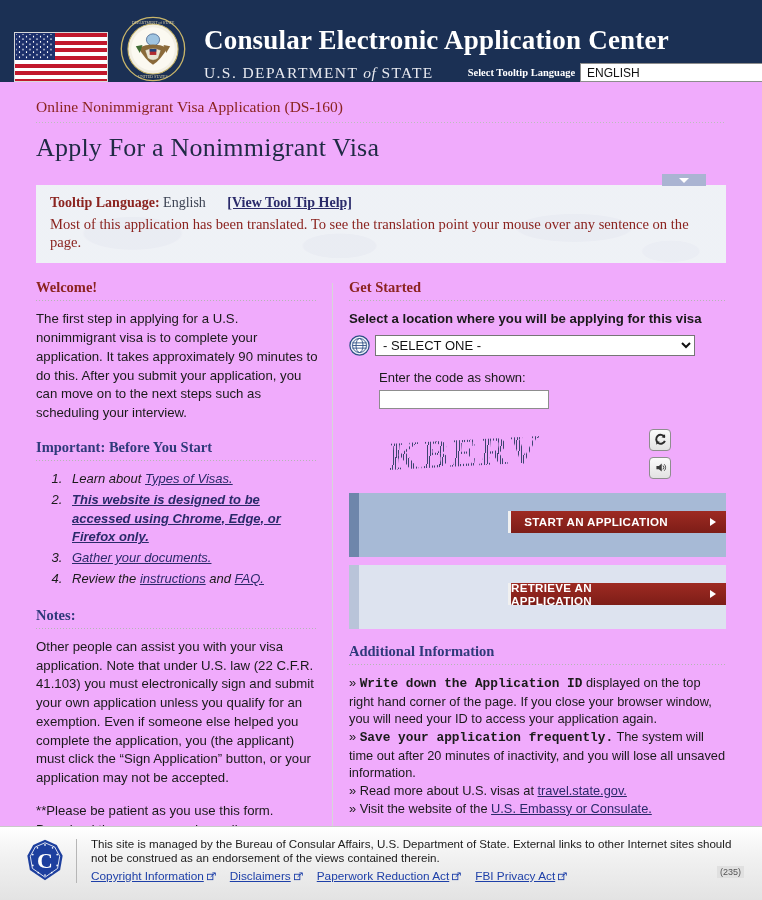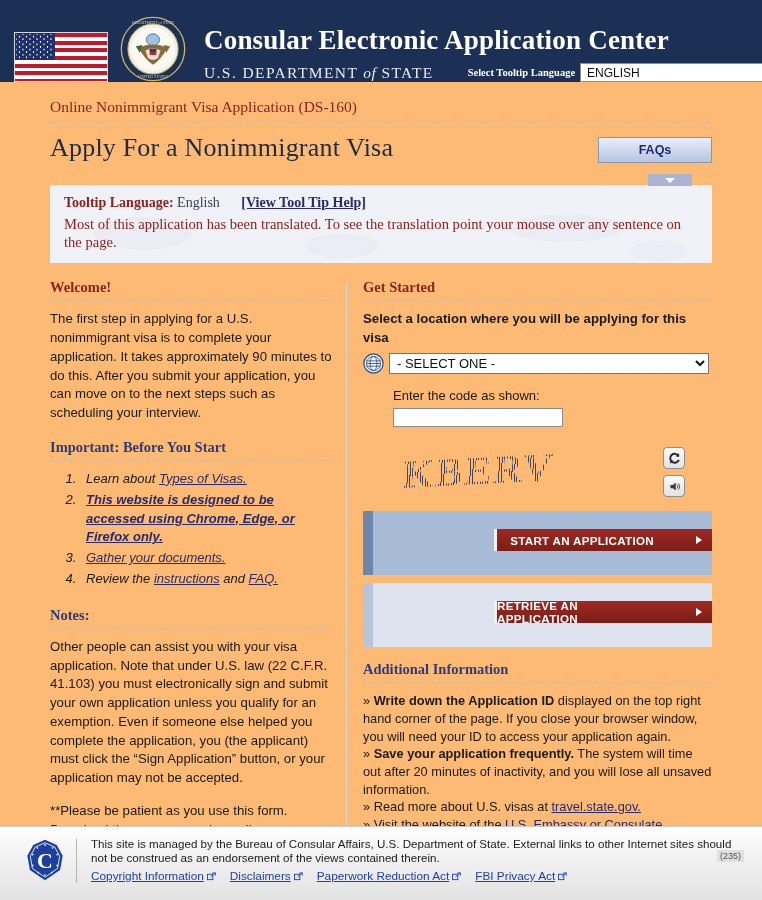--- a/index.html
+++ b/index.html
@@ -83,23 +83,23 @@
     border: 1px solid #8d8d8d;
     border-radius: 0;
     background:#fff;
     padding: 0 2px;
     color:#111;
   }
 
   
   .content {
     position: relative;
-    padding: 0 32px;
+    padding: 0 18px;
     height: 744px;
-    background: #fdba74;
+    background: #f0abfc;
   }
 
   .breadcrumb {
     color: #8b2420;
     font-family:"Liberation Serif", serif;
     font-size: 15.5px;
     padding: 16px 18px 6px 18px;
   }
   .hr-dot {
     height: 1px;
@@ -313,21 +313,21 @@
     border-bottom: 4px solid transparent;
   }
   .cta-row { display:flex; }
 
   .addl { margin-top: 14px; }
   .addl .bullet-line {
     font-size: 12.8px;
     line-height: 1.38;
     color:#1a1a1a;
   }
-  .addl b { font-weight:700; }
+  .addl b { font-weight:700;font-family:Liberation Mono, monospace; }
 
   
   .footer {
     position:absolute; left:0; right:0; bottom:0;
     height: 74px;
     background: linear-gradient(to bottom,#ffffff 0%, #f2f2f2 38%, #e3e3e3 100%);
     border-top: 1px solid #c9c9c9;
     display:flex; align-items:flex-start;
     padding: 10px 14px 0 14px;
   }
@@ -339,21 +339,21 @@
     color:#1a1a1a;
     flex: 1 1 auto;
   }
   .foot-links { margin-top: 3px; display:flex; gap: 14px; flex-wrap: wrap; }
   .foot-links a {
     color:#1d3fa8; text-decoration: underline; font-size: 11.8px; cursor:pointer;
     display:inline-flex; align-items:center; gap:3px;
   }
   .ext-icon { display:inline-block; width:9px; height:9px; }
   .version {
-    position:absolute; right: 18px; bottom: 38px;
+    position:absolute; right: 18px; bottom: 22px;
     font-size: 9px; color:#555;
     background:#e0e0e0; padding: 1px 3px;
   }
 </style>
 </head>
 <body>
 
 <div class="page">
 
   <div class="header">
@@ -397,21 +397,20 @@
     </div>
   </div>
 
   <div class="content">
 
     <div class="breadcrumb">Online Nonimmigrant Visa Application (DS-160)</div>
     <div class="hr-dot"></div>
 
     <div class="title-row">
       <div class="page-title">Apply For a Nonimmigrant Visa</div>
-      <button class="faq-btn">FAQs</button>
     </div>
 
     <div class="tooltip-banner">
       <div class="chev-tab"></div>
       <div class="tt-line1">
         <span class="tt-lang-label">Tooltip Language:</span>
         <span class="tt-lang-value">English</span>
         <span class="tt-help">[View Tool Tip Help]</span>
       </div>
       <div class="tt-desc">Most of this application has been translated. To see the translation point your mouse over any sentence on the page.</div>

